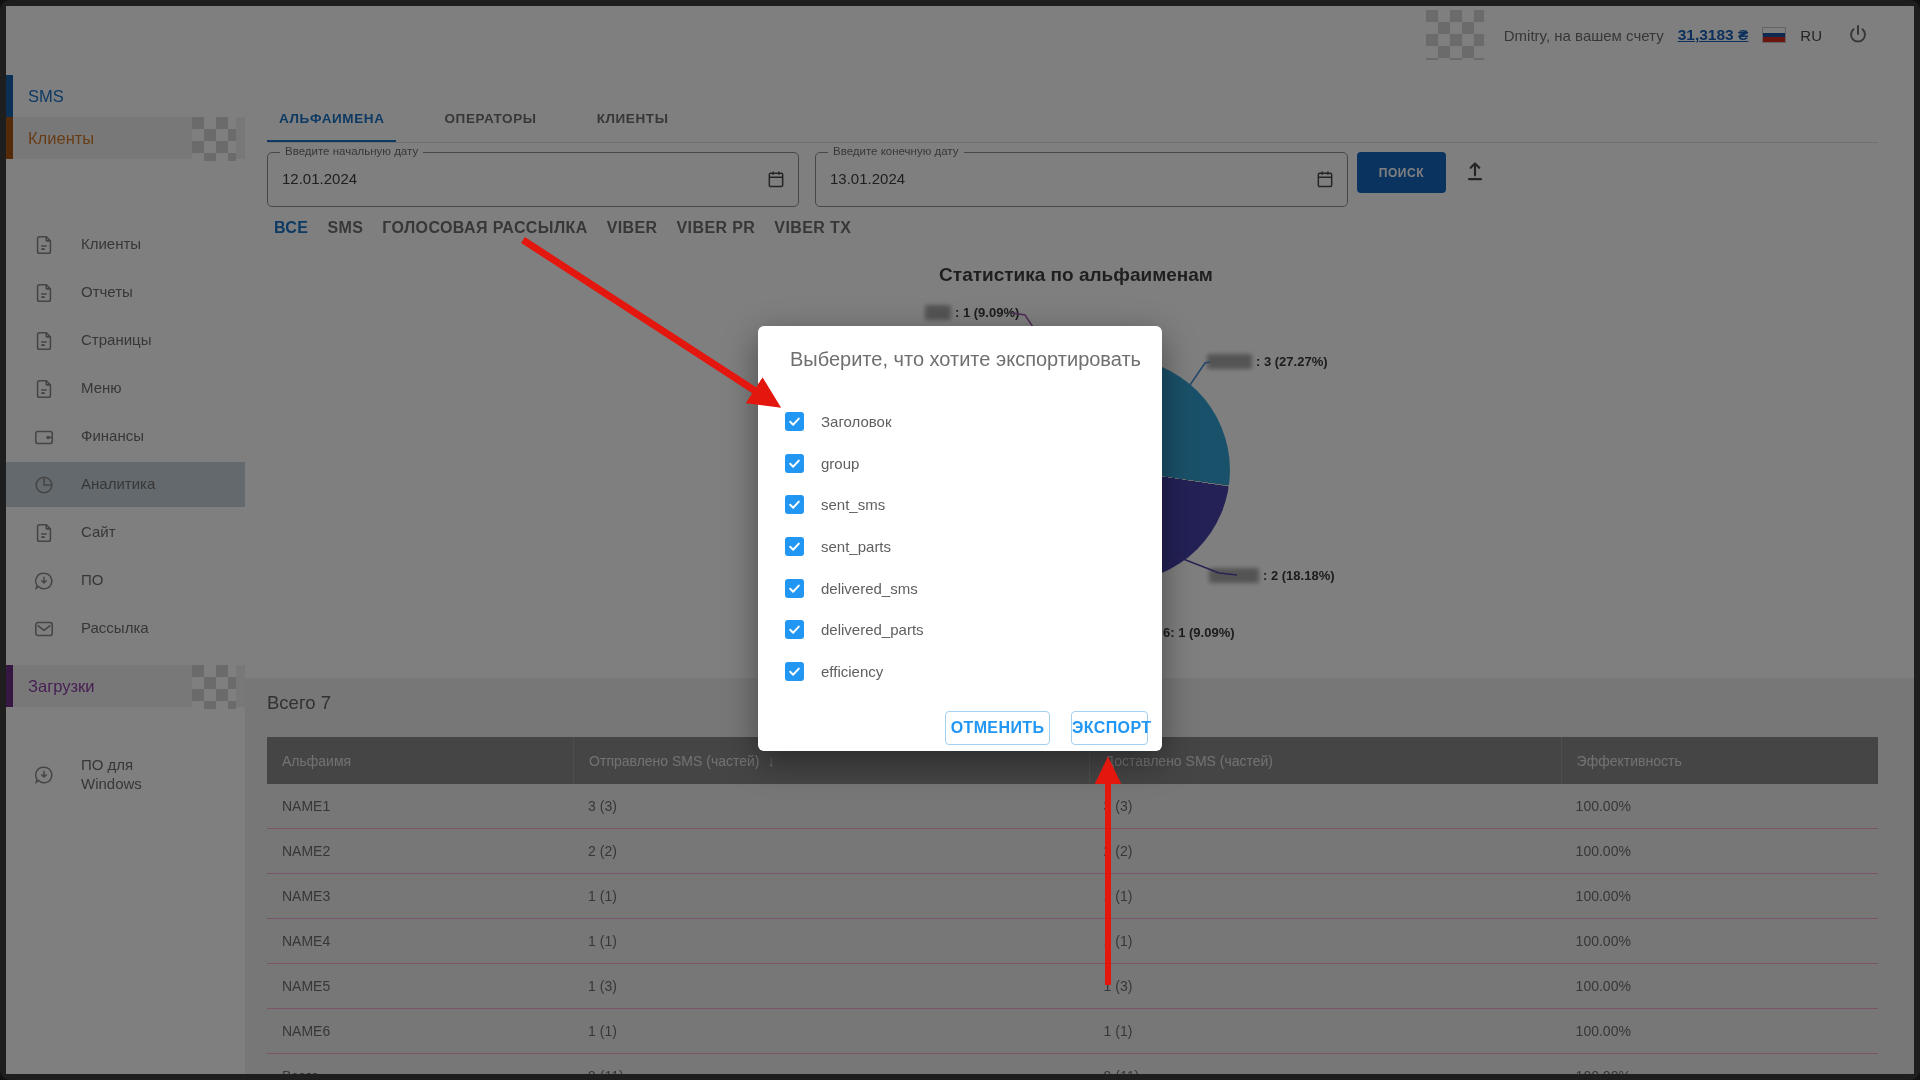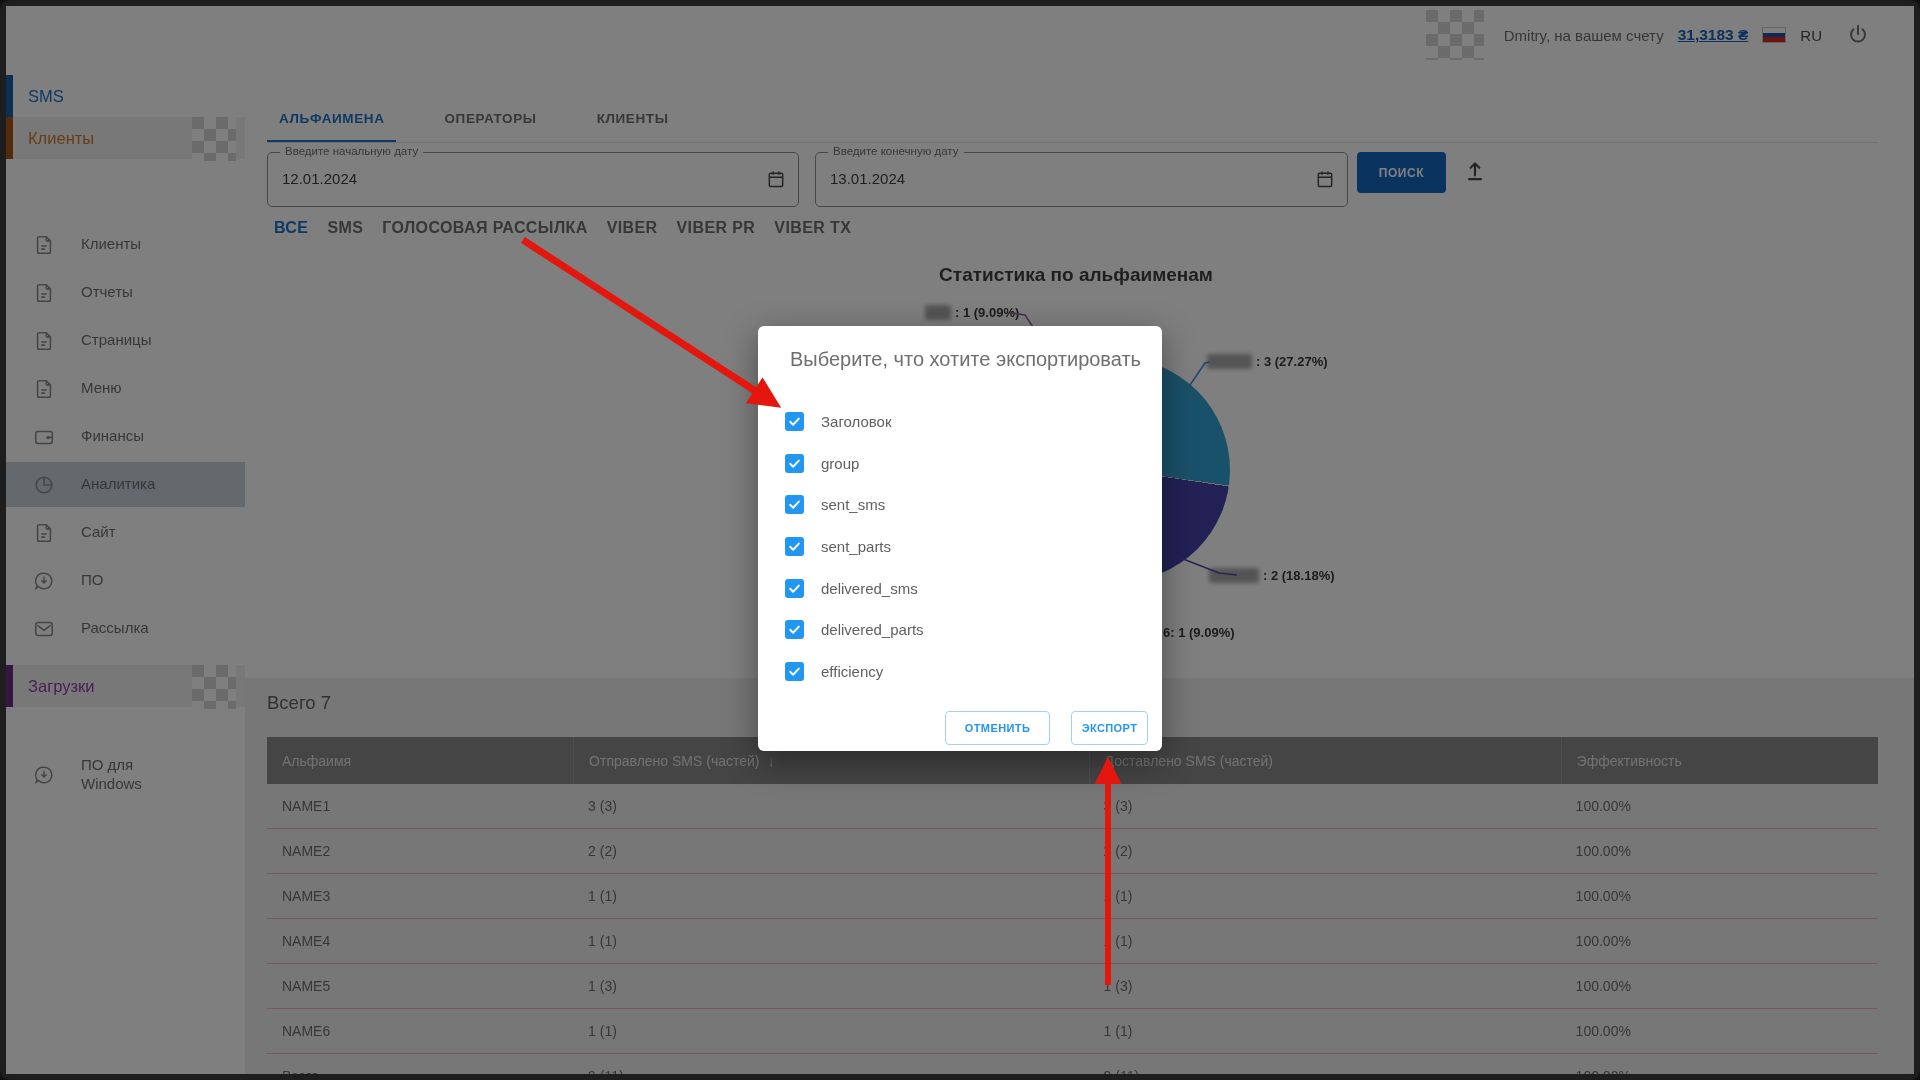--- a/index.html
+++ b/index.html
@@ -88,21 +88,21 @@
   .modal { position:absolute; left:752px; top:320px; width:404px; height:425px; background:#fff;
            border-radius:6px; box-shadow:0 10px 34px rgba(0,0,0,.4); z-index:20; }
   .modal-title { position:absolute; left:32px; top:22px; font-size:20px; color:#6f6f6f; }
   .chk-list { position:absolute; left:0; top:75px; right:0; }
   .chk-row { height:41.6px; display:flex; align-items:center; padding-left:27px; cursor:pointer; }
   .chk-box { width:19px; height:19px; background:#2196f3; border-radius:3px; display:flex;
              align-items:center; justify-content:center; }
   .chk-box svg { display:block; }
   .chk-label { margin-left:17px; font-size:15px; color:#5f5f5f; }
   .modal-btn { position:absolute; top:385px; height:34px; background:#fff; border:1px solid #a3d1f4;
-               border-radius:4px; color:#2196f3; font-size:11px; font-weight:bold;
+               border-radius:4px; color:#2196f3; font-size:16px; font-weight:bold;
                letter-spacing:.4px; cursor:pointer; }
   .btn-cancel { left:187px; width:105px; }
   .btn-export { left:313px; width:77px; }
 
   .arrows { position:absolute; inset:0; width:1908px; height:1068px; pointer-events:none; z-index:30; }
 </style>
 </head>
 <body>
 
 <div class="frame">

